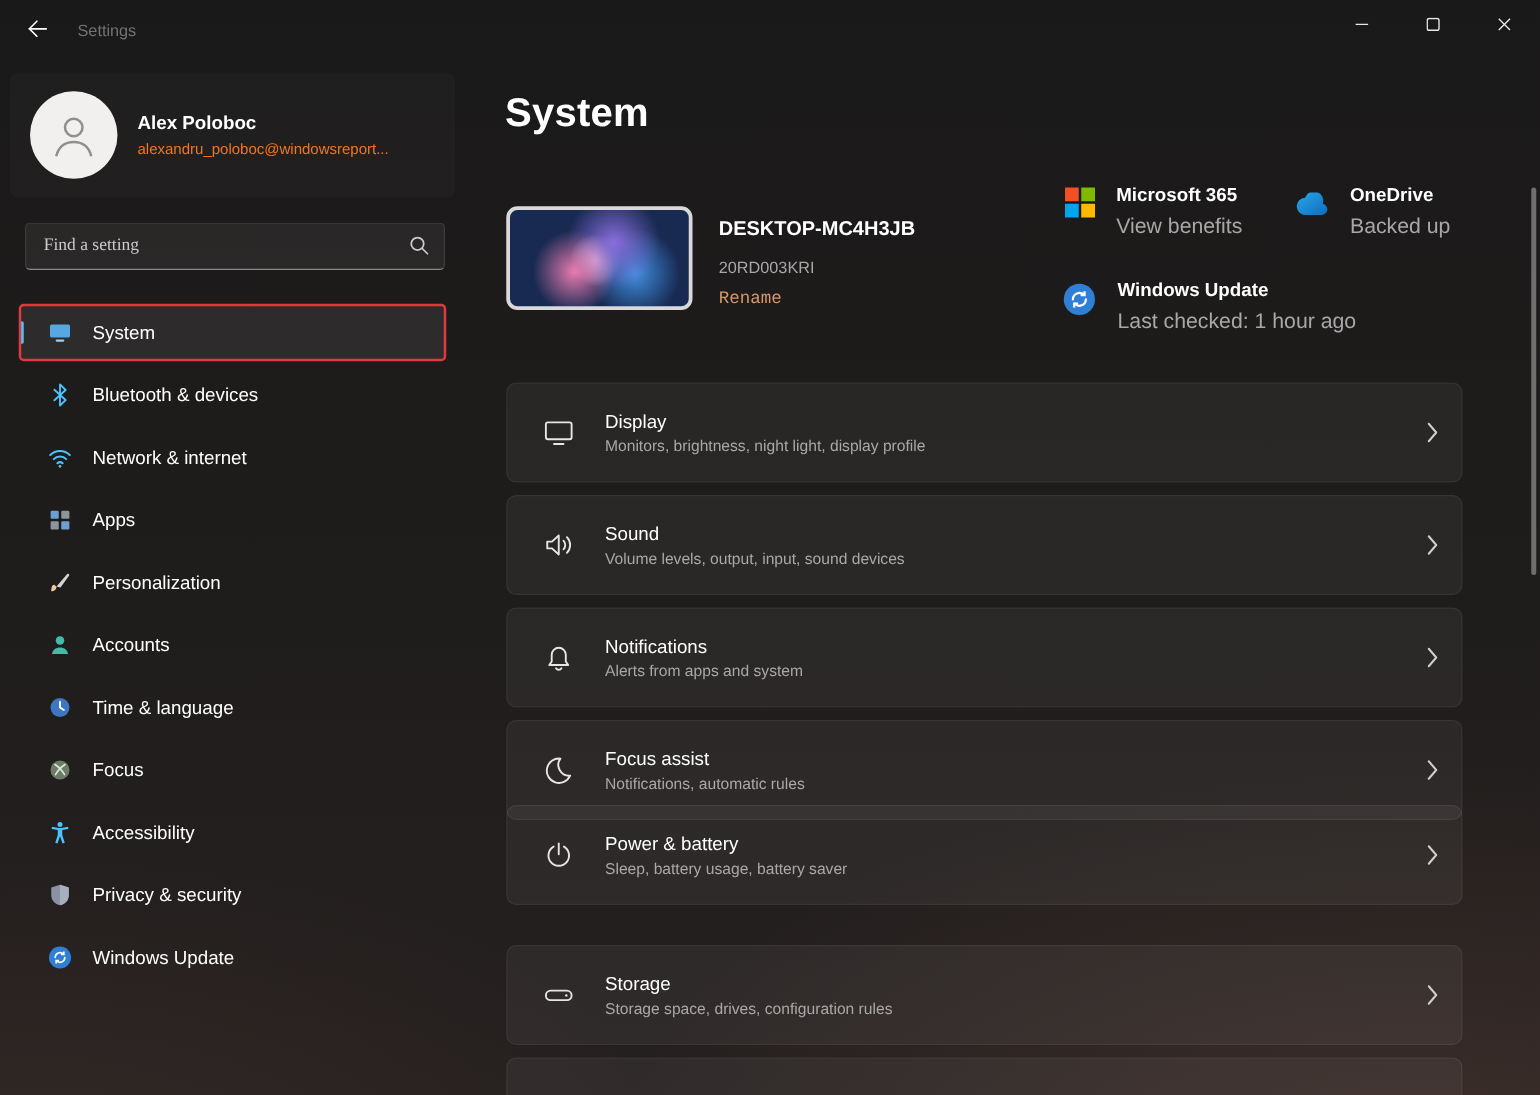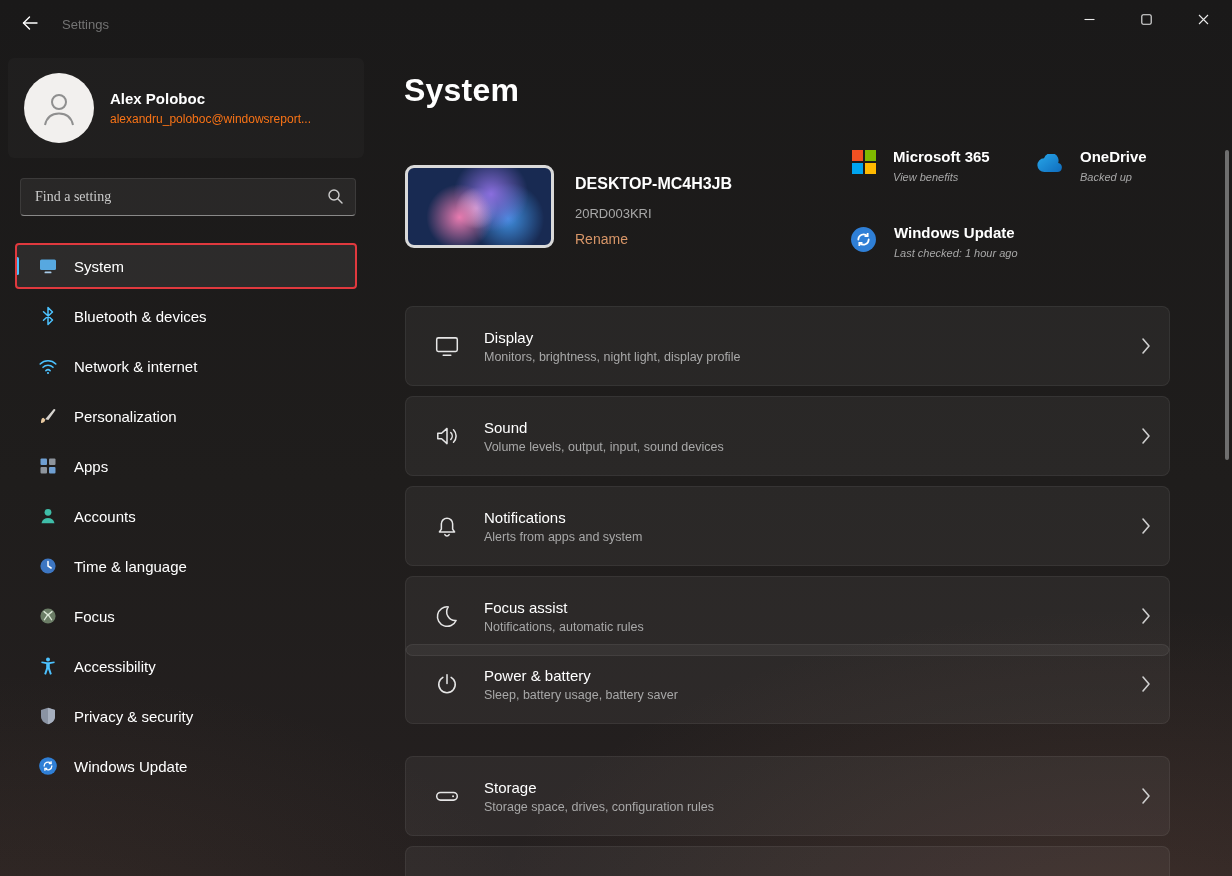--- a/index.html
+++ b/index.html
@@ -54,28 +54,28 @@
   .device-thumb { position: absolute; left: 405px; top: 165px; width: 149px; height: 83px; border-radius: 9px;
                   border: 3px solid #d9d9d9; overflow: hidden;
                   background:
                     radial-gradient(46px 46px at 36% 64%, #e87bb0 0%, rgba(232,123,176,0) 72%),
                     radial-gradient(52px 52px at 58% 34%, #8a6ede 0%, rgba(138,110,222,0) 72%),
                     radial-gradient(50px 50px at 70% 66%, #3f8fe0 0%, rgba(63,143,224,0) 72%),
                     radial-gradient(30px 30px at 48% 52%, #efeaf6 0%, rgba(239,234,246,0) 70%),
                     #182a52; }
   .device-name { position: absolute; left: 575px; top: 175px; font-size: 16px; font-weight: 600; }
   .device-model { position: absolute; left: 575px; top: 206px; font-size: 13px; color: #a8a8a8; }
-  .rename-link { position: absolute; left: 575px; top: 231px; font-size: 14px; color: #d89668; cursor: pointer; }
+  .rename-link { position: absolute; left: 575px; top: 231px; font-size: 14px; color: #d89668; cursor: pointer; font-family: Liberation Mono, monospace; }
 
   .status-item { position: absolute; display: flex; gap: 17px; cursor: pointer; }
   .status-ms365 { left: 852px; top: 148px; }
   .status-onedrive { left: 1033px; top: 148px; }
   .status-update { left: 850px; top: 224px; }
   .status-title { font-size: 15px; font-weight: bold; }
-  .status-sub { font-size: 11px; color: #a8a8a8; margin-top: 6px; font-style: italic; }
+  .status-sub { font-size: 17px; color: #a8a8a8; margin-top: 6px; }
   .ms-logo { width: 24px; height: 24px; margin-top: 2px; display: grid; grid-template-columns: 11px 11px; grid-template-rows: 11px 11px; gap: 2px; flex: none; }
   .ms-logo span { display: block; }
   .ms-sq1 { background: #f25022; } .ms-sq2 { background: #7fba00; } .ms-sq3 { background: #00a4ef; } .ms-sq4 { background: #ffb900; }
   .od-icon { margin-top: 6px; flex: none; }
   .wu-icon { margin-top: 2px; flex: none; }
 
   .card { position: absolute; left: 405px; width: 765px; height: 80px; display: flex; align-items: center;
           padding: 0 18px 0 28px; background: rgba(255,255,255,0.051); border: 1px solid rgba(255,255,255,0.06);
           border-radius: 8px; cursor: pointer; }
   .card-icon { width: 26px; height: 26px; margin-right: 24px; flex: none; display: flex; align-items: center; justify-content: center; }
@@ -177,37 +177,37 @@
             <path d="M7.9 14.6 a3.2 3.2 0 0 1 4.2 0"></path>
             <circle cx="10" cy="17" r="1.1" fill="#4cc2ff" stroke="none"></circle>
           </svg>
       </span>
       <span>Network &amp; internet</span>
     </div>
 
     <div class="nav-item">
       <span class="nav-icon">
         <svg viewBox="0 0 20 20">
-            <path d="M3 17c2.6 0 4.2-1.6 4.2-3.6L5.4 11.8C3.4 11.9 3 14.4 3 17z" fill="#e8c9a0"></path>
-            <path d="M7.2 13.2 L15.6 3.3c.8-1 2.4.3 1.6 1.3L10.4 14z" fill="#d6d3cf"></path>
-          </svg>
-      </span>
-      <span>Personalization</span>
-    </div>
-
-    <div class="nav-item">
-      <span class="nav-icon">
-        <svg viewBox="0 0 20 20">
             <rect x="2.5" y="2.5" width="6.5" height="6.5" rx="1" fill="#6f9fd2"></rect>
             <rect x="11" y="2.5" width="6.5" height="6.5" rx="1" fill="#8d949c"></rect>
             <rect x="2.5" y="11" width="6.5" height="6.5" rx="1" fill="#8d949c"></rect>
             <rect x="11" y="11" width="6.5" height="6.5" rx="1" fill="#6f9fd2"></rect>
           </svg>
       </span>
       <span>Apps</span>
+    </div>
+
+    <div class="nav-item">
+      <span class="nav-icon">
+        <svg viewBox="0 0 20 20">
+            <path d="M3 17c2.6 0 4.2-1.6 4.2-3.6L5.4 11.8C3.4 11.9 3 14.4 3 17z" fill="#e8c9a0"></path>
+            <path d="M7.2 13.2 L15.6 3.3c.8-1 2.4.3 1.6 1.3L10.4 14z" fill="#d6d3cf"></path>
+          </svg>
+      </span>
+      <span>Personalization</span>
     </div>
 
     <div class="nav-item">
       <span class="nav-icon">
         <svg viewBox="0 0 20 20">
             <circle cx="10" cy="6.3" r="3.4" fill="#3fbda8"></circle>
             <path d="M3.5 17.2c.8-3.6 3.4-5.2 6.5-5.2s5.7 1.6 6.5 5.2z" fill="#3fbda8"></path>
           </svg>
       </span>
       <span>Accounts</span>

